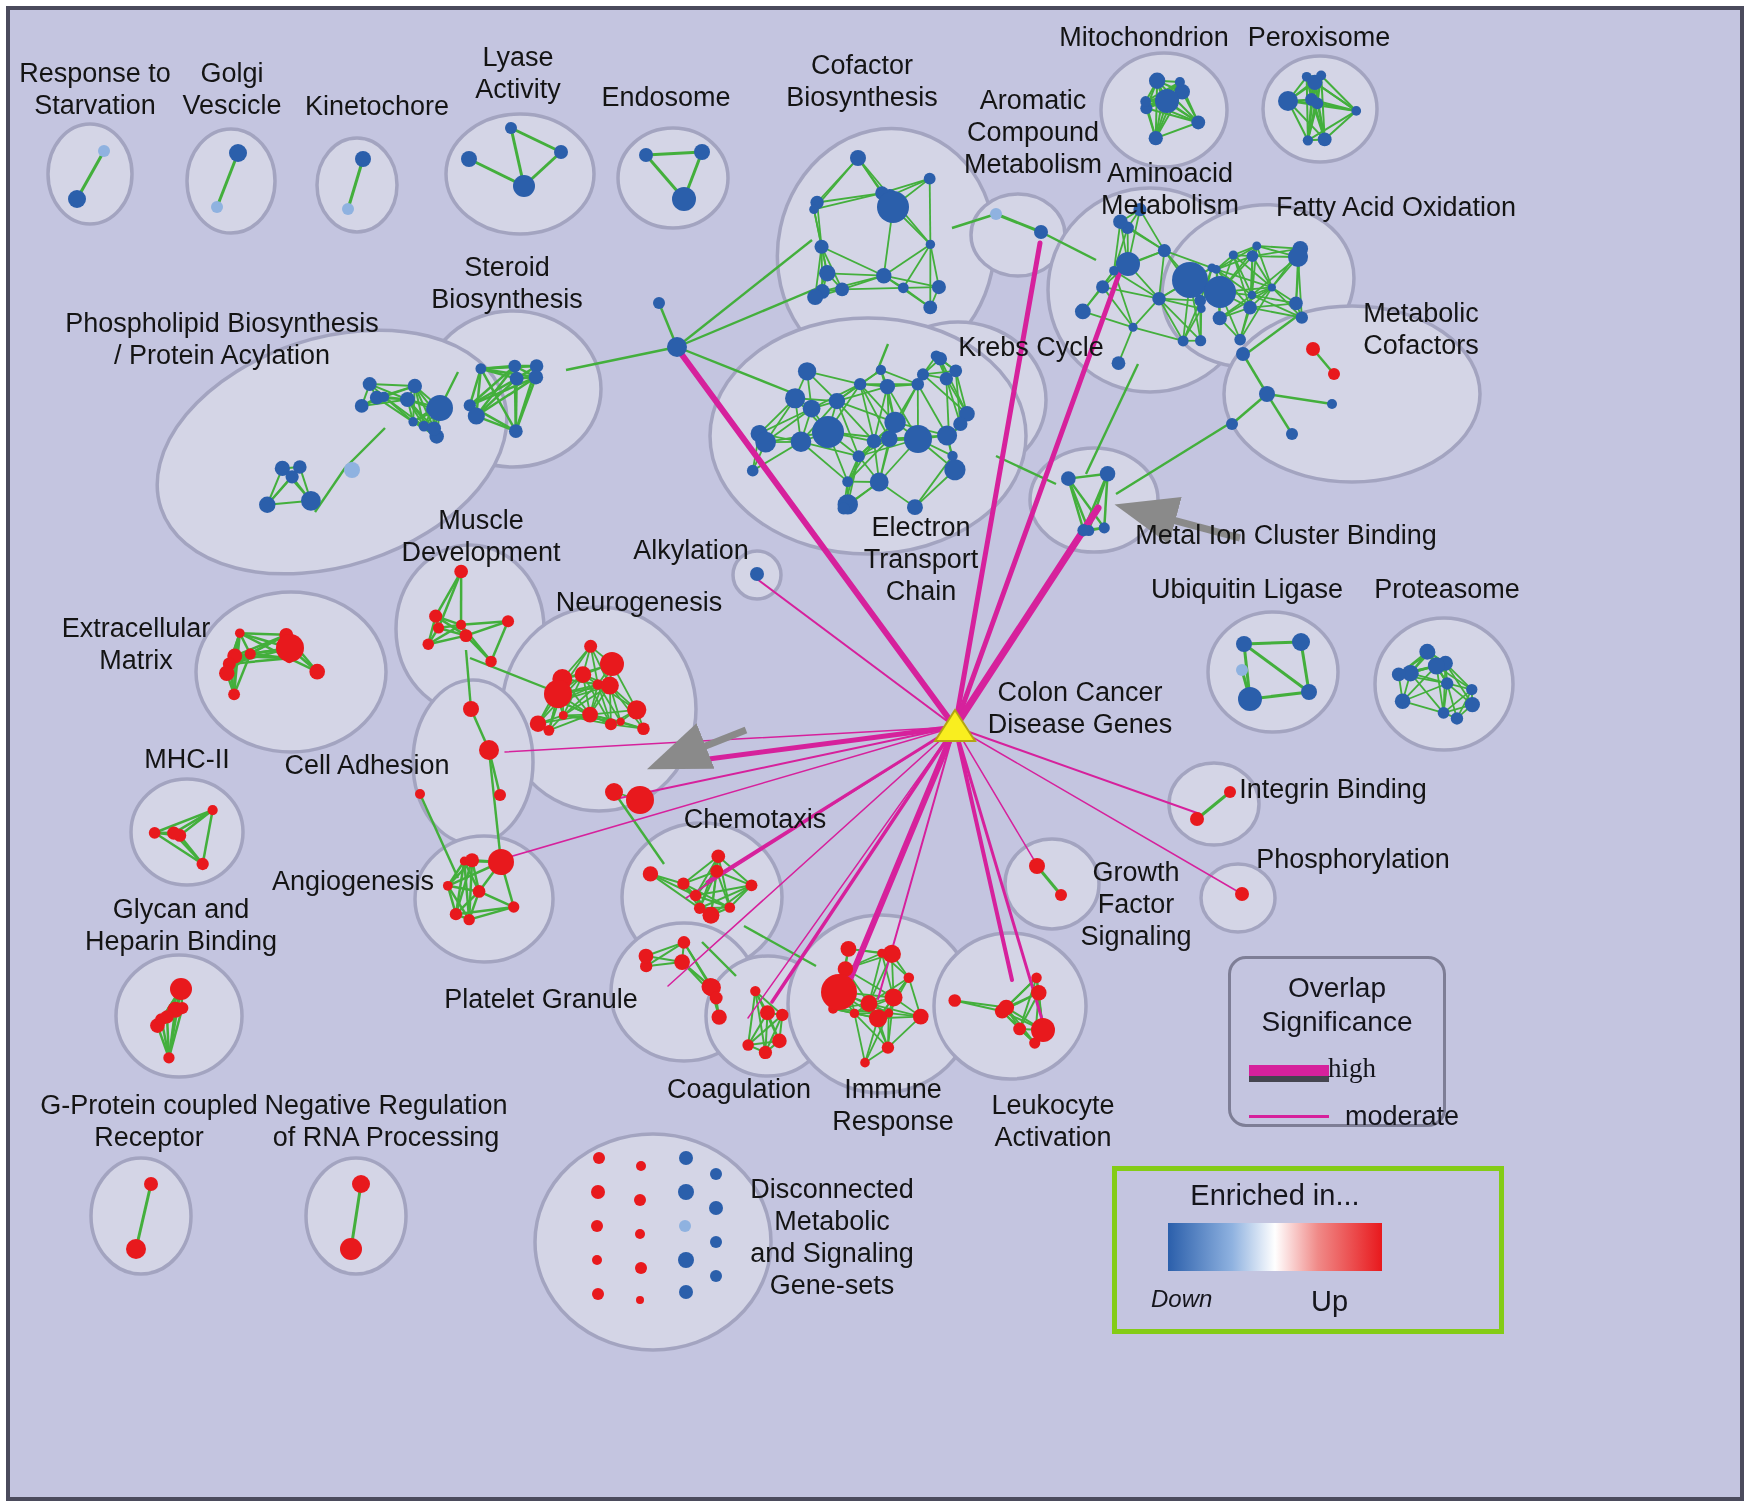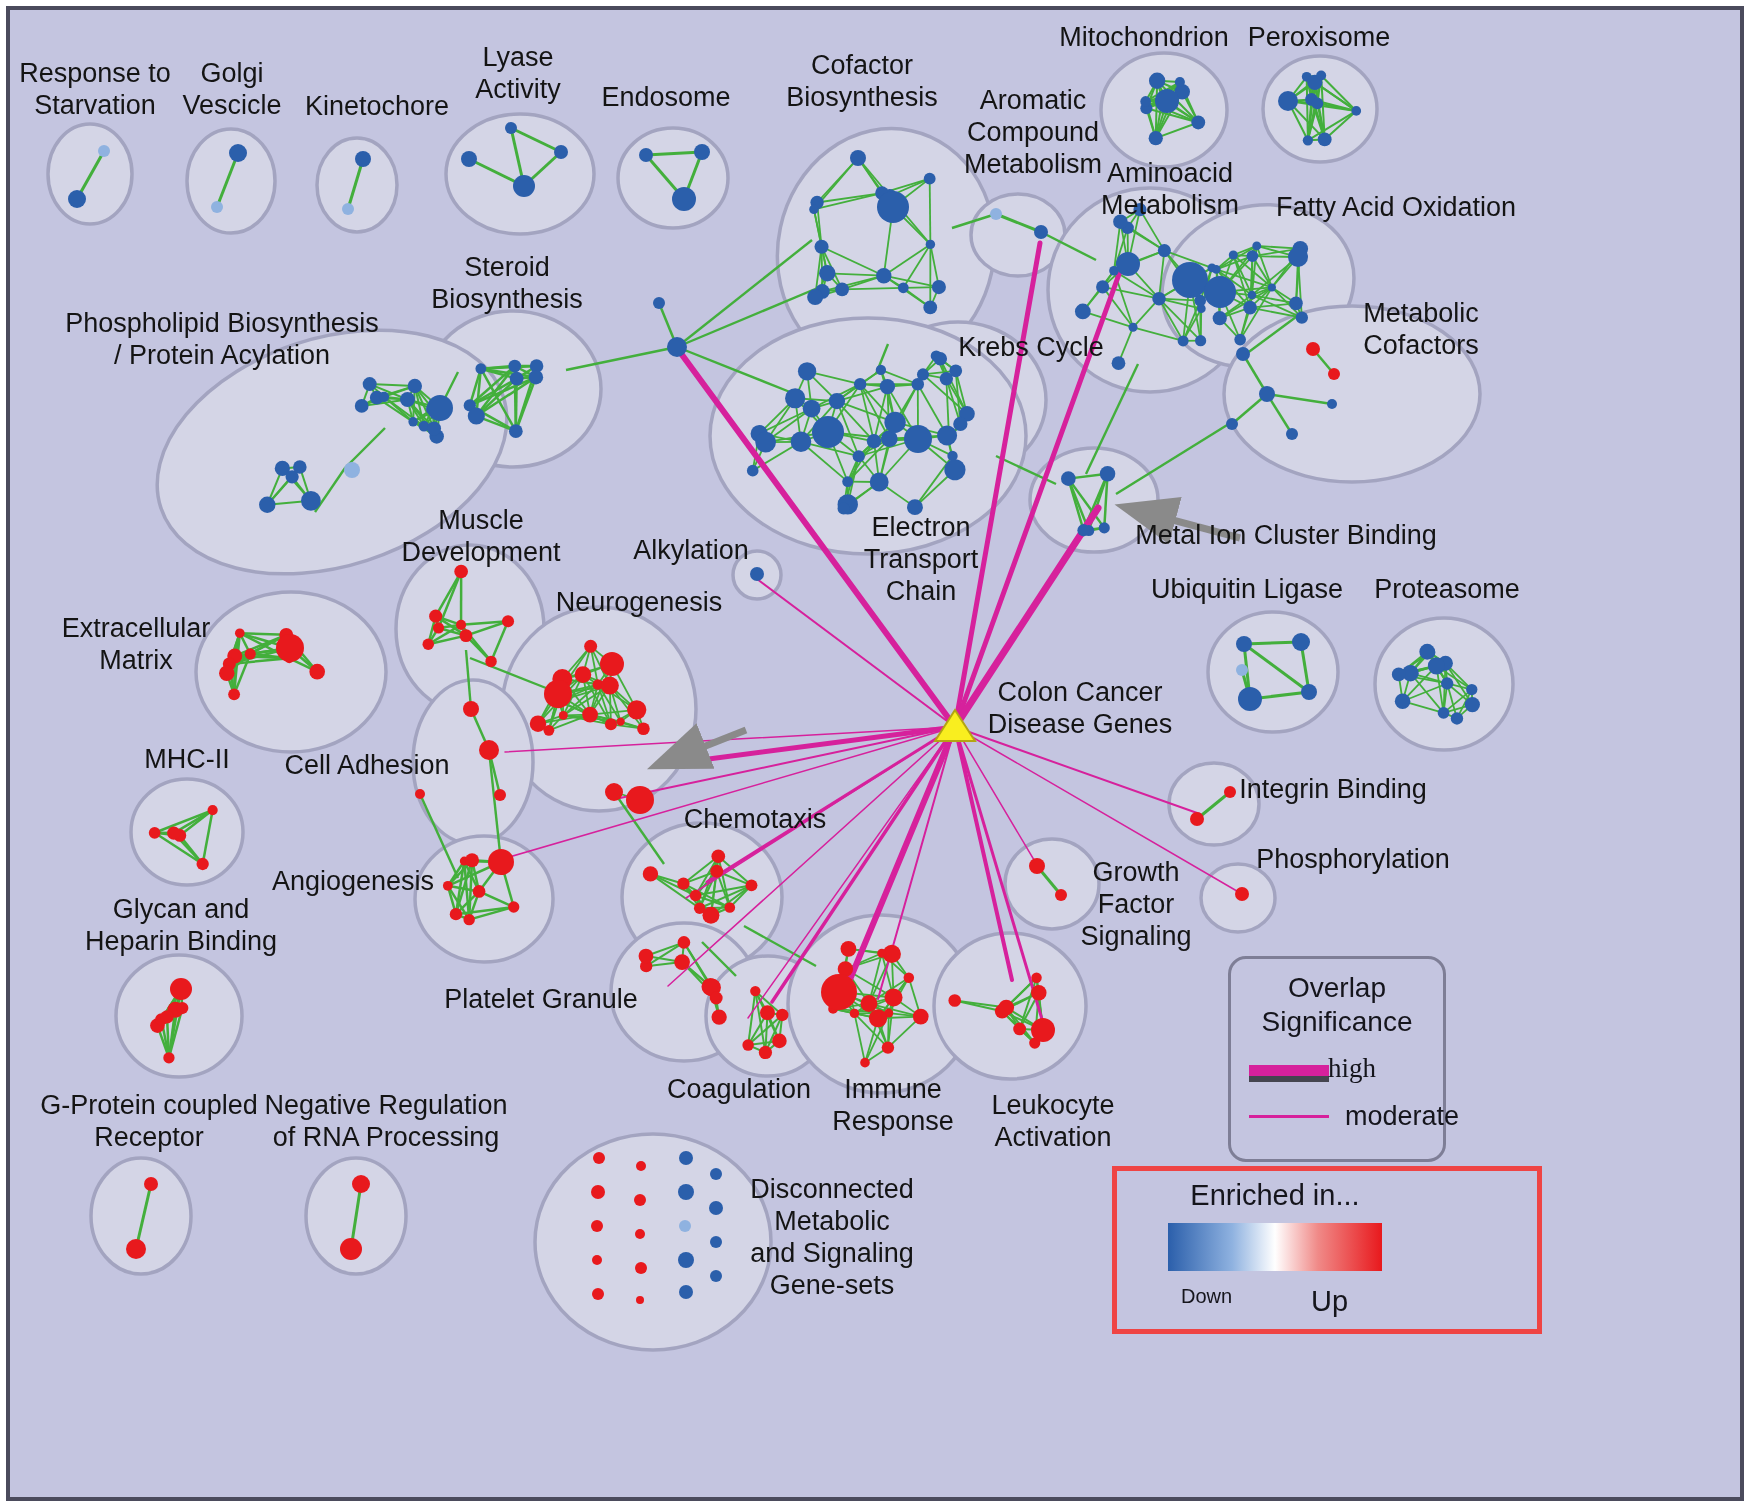--- a/index.html
+++ b/index.html
@@ -1,31 +1,31 @@
 <!DOCTYPE html>
 <html><head>
 <meta charset="utf-8">
 <style>
   html,body{margin:0;padding:0;background:#ffffff;font-family:"Liberation Sans","DejaVu Sans",sans-serif;color:#15151c;}
   .stage{position:relative;width:1750px;height:1507px;background:#ffffff;overflow:hidden;}
   .stage svg{position:absolute;left:0;top:0;}
   svg text{font-family:"Liberation Sans","DejaVu Sans",sans-serif;}
   .legend{position:absolute;box-sizing:border-box;}
   
-  .lo{left:1228px;top:956px;width:218px;height:206px;border:3px solid #7e7e96;border-radius:18px;}
+  .lo{left:1228px;top:956px;width:218px;height:171px;border:3px solid #7e7e96;border-radius:18px;}
   .lo-title{position:absolute;top:12px;left:0;right:0;text-align:center;font-size:28px;line-height:34px;}
   .lo-bar-high{position:absolute;left:18px;top:106px;width:80px;height:11px;box-shadow:0 6px 0 #45454f;}
   .lo-high-label{position:absolute;left:97px;top:94px;font-size:27px;font-family:Liberation Serif, serif;}
   .lo-bar-mod{position:absolute;left:18px;top:156px;width:80px;height:3px;}
   .lo-mod-label{position:absolute;left:114px;top:142px;font-size:27px;}
   
-  .le{left:1112px;top:1166px;width:430px;height:168px;border:5px solid #ef4444;}
+  .le{left:1112px;top:1166px;width:392px;height:168px;border:5px solid #84cc16;}
   .le-title{position:absolute;left:38px;top:8px;width:240px;text-align:center;font-size:29px;}
   .le-bar{position:absolute;left:51px;top:52px;width:214px;height:48px;}
-  .le-down{position:absolute;left:64px;top:114px;font-size:20px;}
+  .le-down{position:absolute;left:34px;top:114px;font-size:24px;font-style:italic;}
   .le-up{position:absolute;left:194px;top:114px;width:70px;text-align:left;font-size:29px;}
   .le-note{position:absolute;left:284px;top:52px;width:142px;text-align:center;font-size:27px;line-height:31px;}
 </style>
 </head>
 <body>
 
 <div class="stage">
 
   <svg id="map" width="1750" height="1507" viewBox="0 0 1750 1507">
       <rect x="8" y="8" width="1734" height="1491" fill="#c4c5e0" stroke="#4b4b5c" stroke-width="4"></rect>

